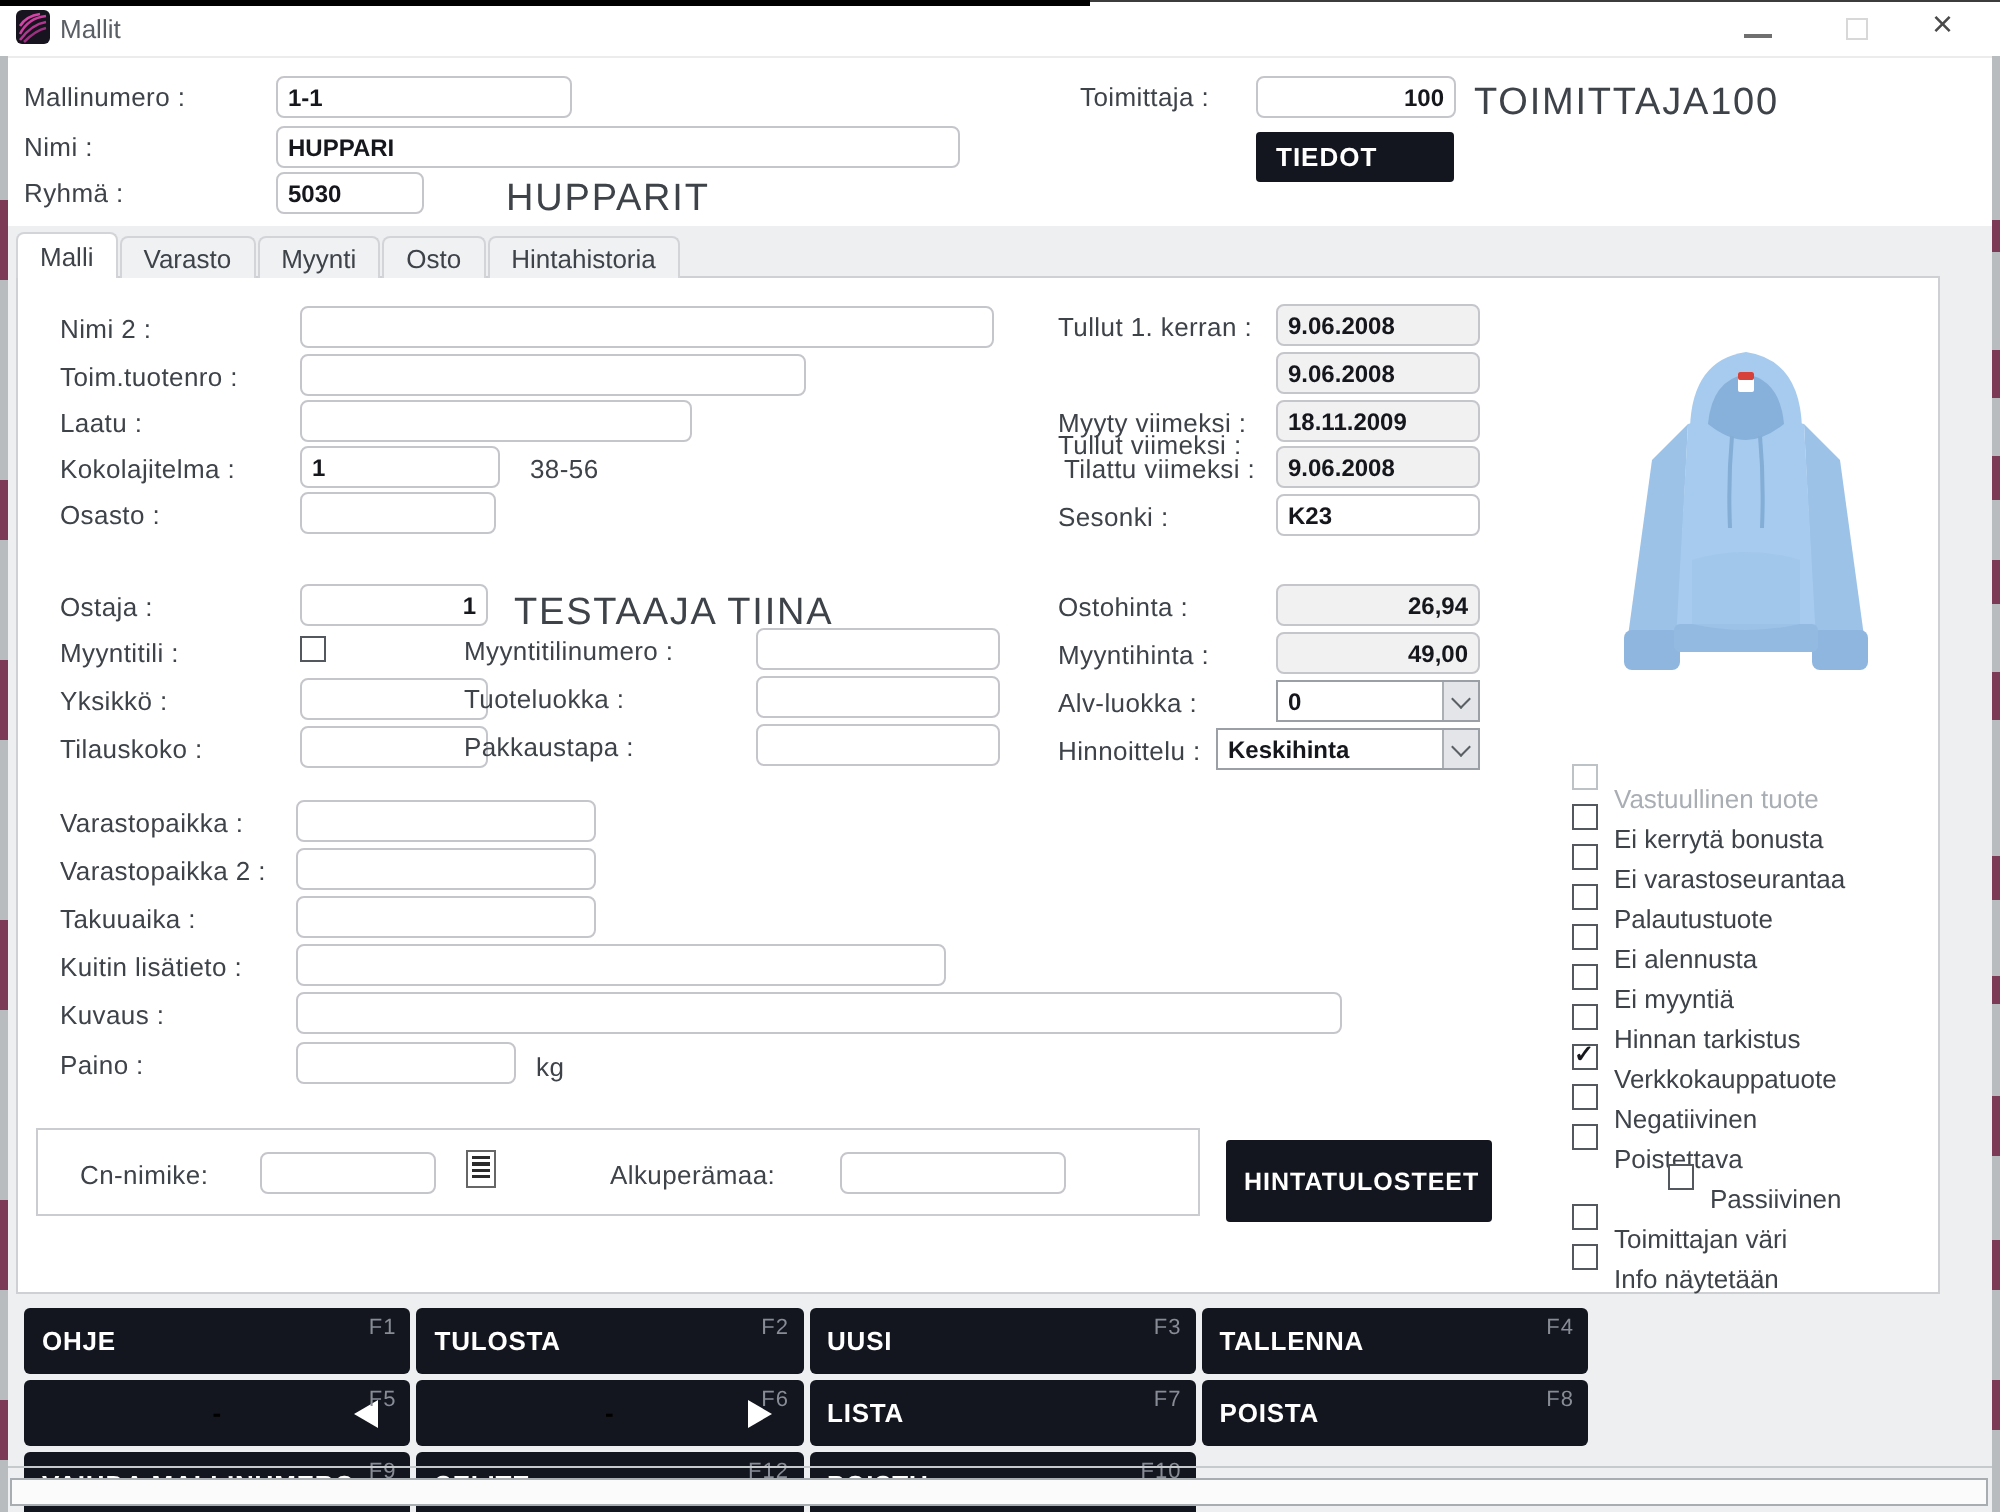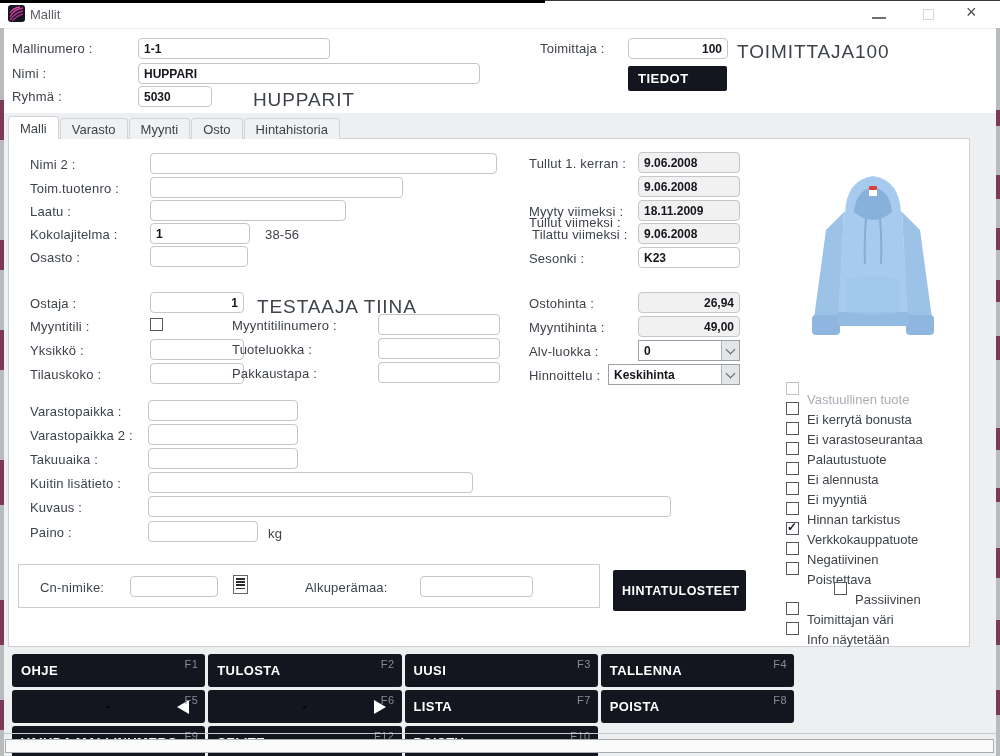--- a/index.html
+++ b/index.html
@@ -100,21 +100,21 @@
   <path d="M2 12 Q6 4 15 3" stroke="#c93e9e" stroke-width="1.3" fill="none"></path>
   <path d="M2 15 Q8 7 15 6" stroke="#b23790" stroke-width="1.3" fill="none"></path>
   <path d="M4 16 Q10 10 15 9" stroke="#9c3180" stroke-width="1.3" fill="none"></path>
 </svg>
 <div class="abs title-text">Mallit</div>
 <div class="abs win-min"></div>
 <div class="abs win-max"></div>
 <div class="abs win-close">×</div>
 
 <div class="abs lbl" style="left:12px;top:41px;">Mallinumero :</div>
-<input class="fld" style="left: 138px; top: 38px; width: 192px;" value="1-1">
+<input class="fld" style="left: 138px; top: 38px; width: 148px;" value="1-1">
 <div class="abs lbl" style="left:12px;top:66px;text-align:center;">Nimi :</div>
 <input class="fld" style="left: 138px; top: 63px; width: 342px;" value="HUPPARI">
 <div class="abs lbl" style="left:12px;top:89px;">Ryhmä :</div>
 <input class="fld" style="left: 138px; top: 86px; width: 74px;" value="5030">
 <div class="abs caps" style="left:253px;top:89px;">HUPPARIT</div>
 <div class="abs lbl" style="left:540px;top:41px;">Toimittaja :</div>
 <input class="fld num" style="left: 628px; top: 38px; width: 100px;" value="100">
 <div class="abs caps" style="left:737px;top:41px;">TOIMITTAJA100</div>
 <div class="dark-btn" style="left:628px;top:66px;width:99px;height:25px;">TIEDOT</div>
 

